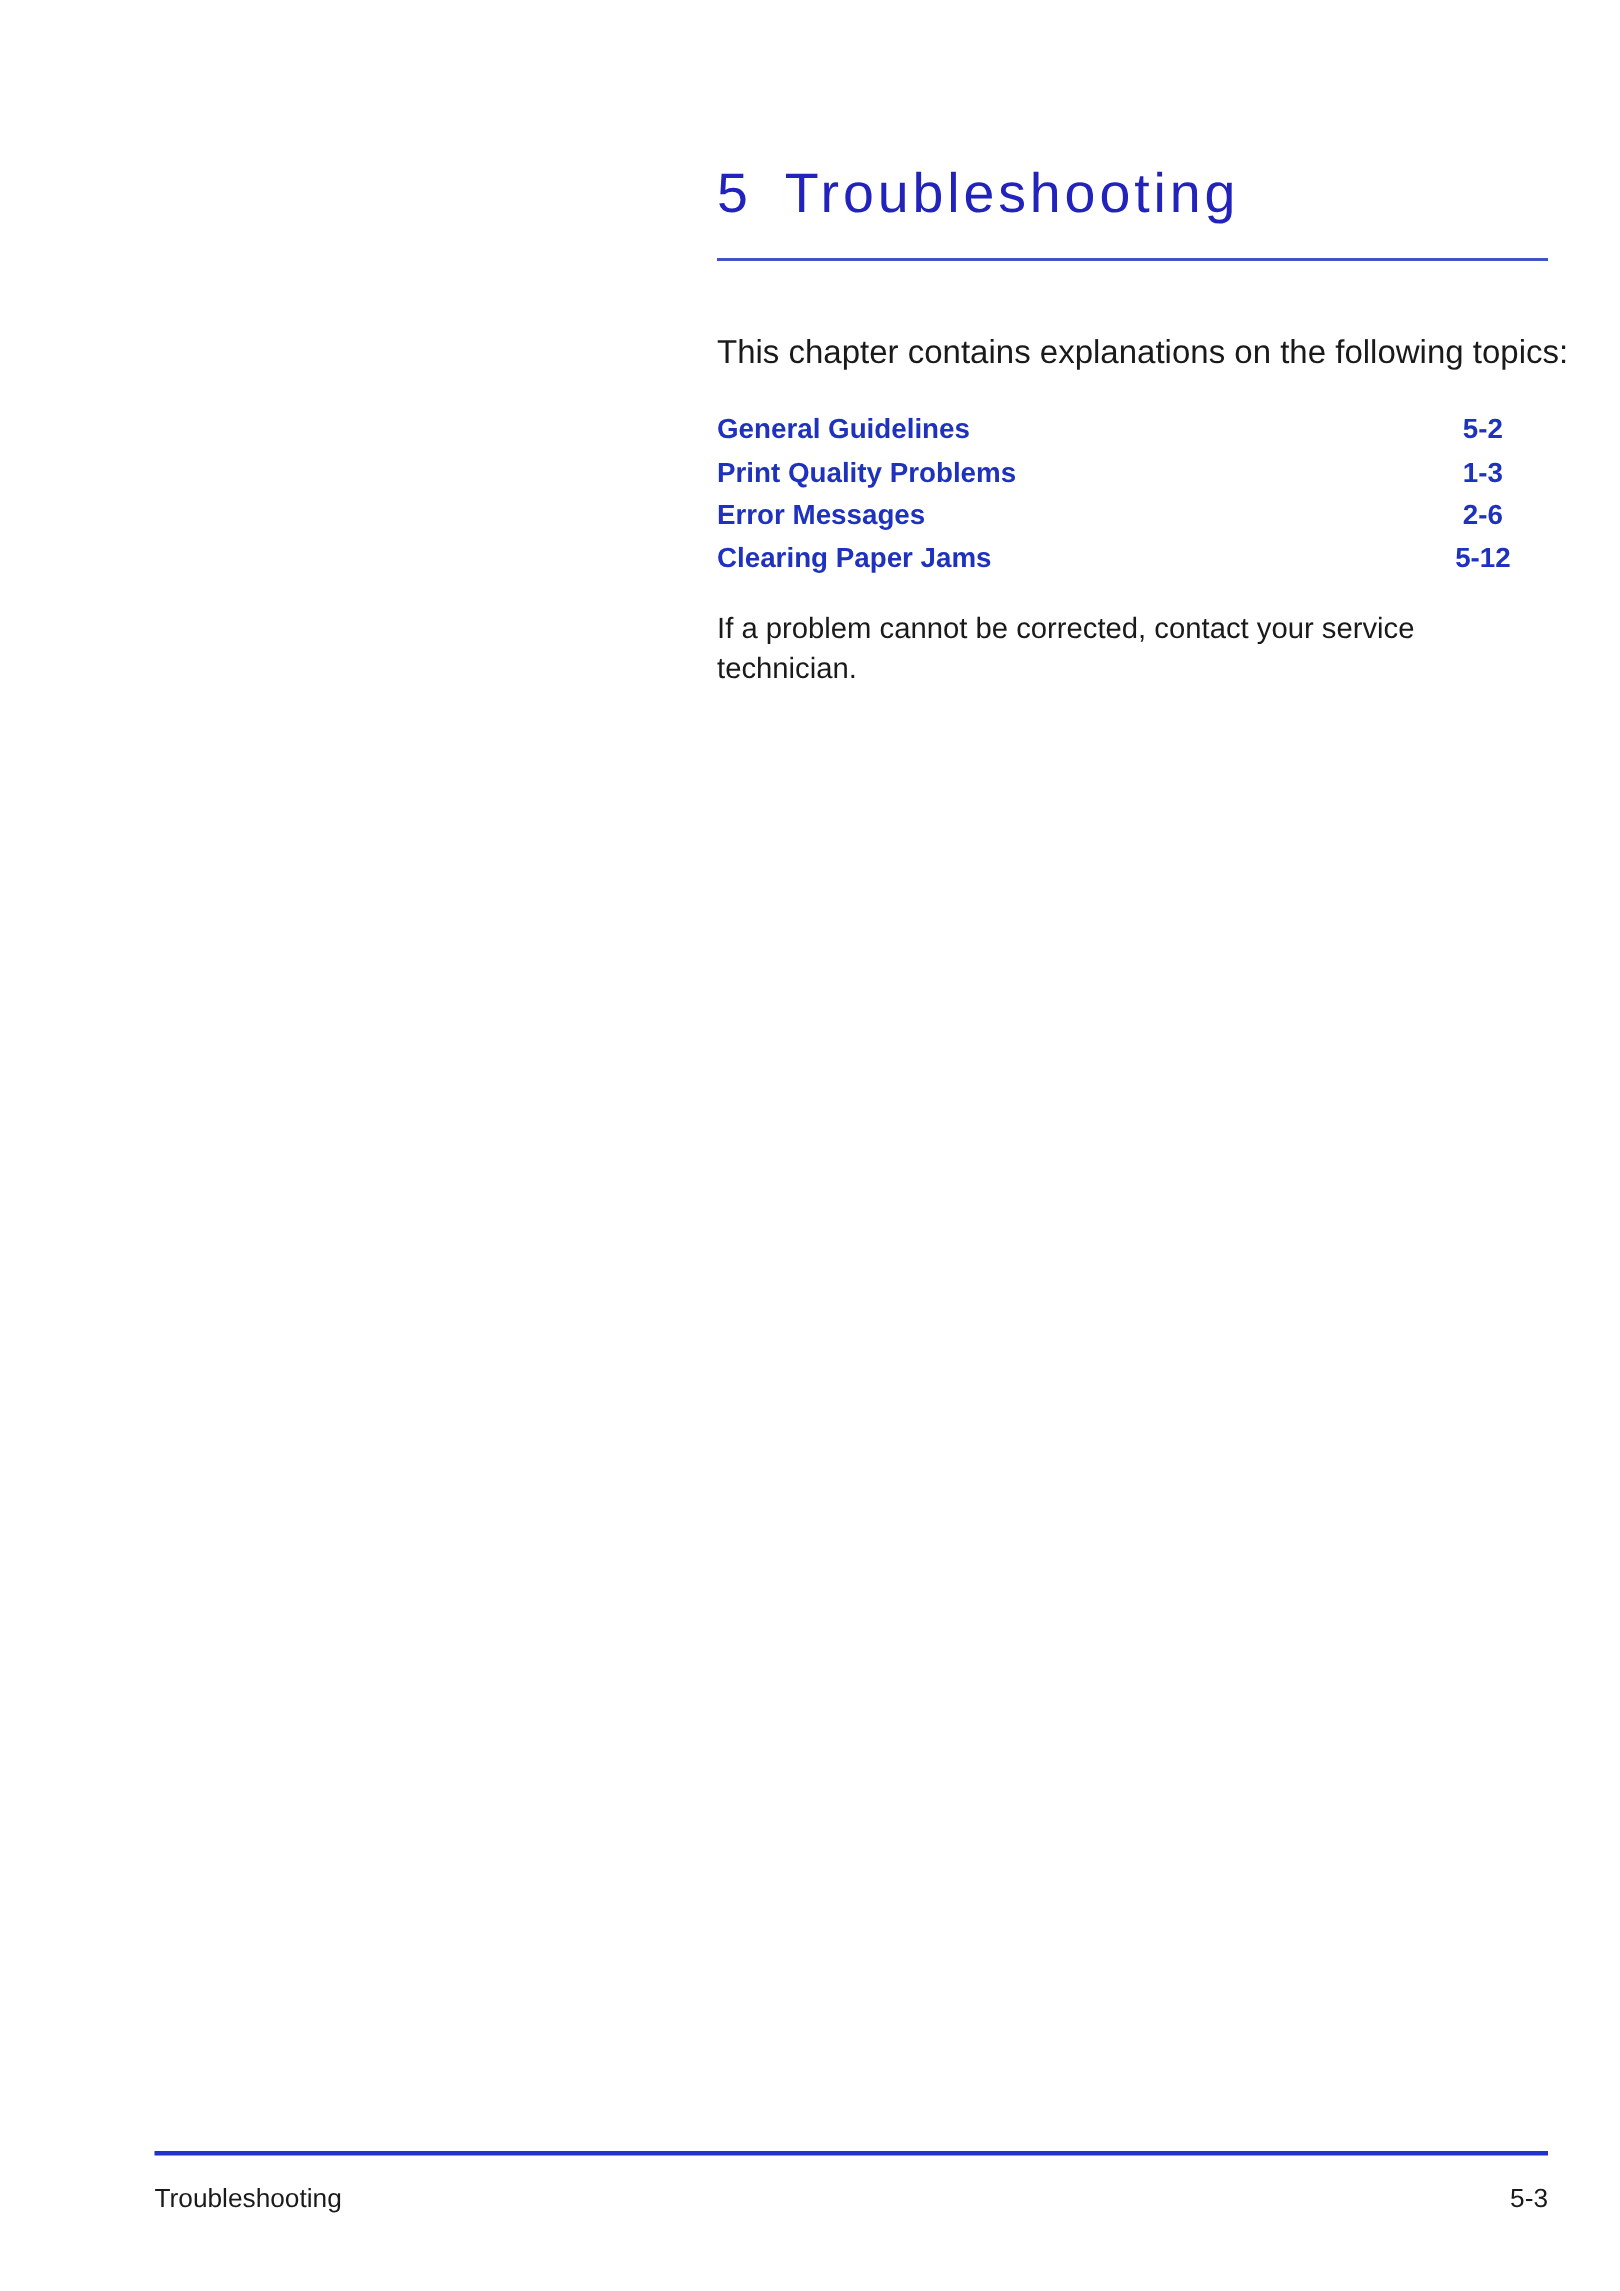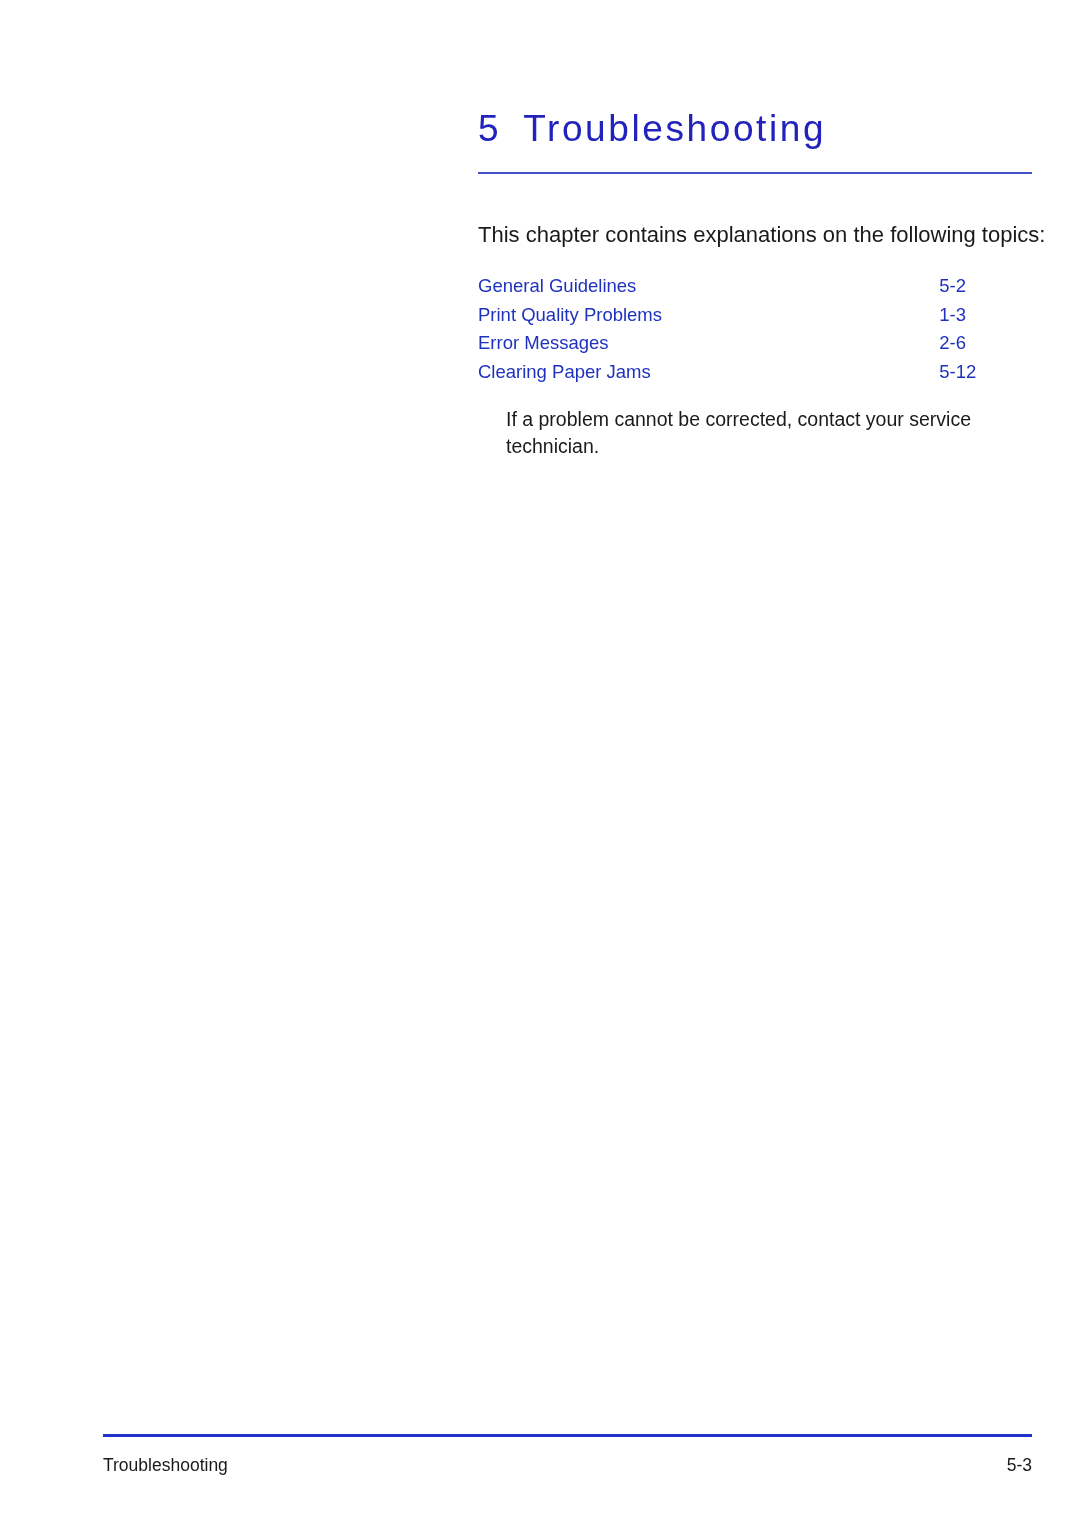--- a/index.html
+++ b/index.html
@@ -60,42 +60,41 @@
   .topics {
     position: absolute;
     left: 478px;
     top: 272px;
     width: 554px;
     border-collapse: collapse;
   }
   .topics td {
     padding: 0;
     font-size: 18.5px;
-    font-weight: normal;
+    font-weight: bold;
     color: #1f32BE;
     line-height: 28.6px;
     white-space: nowrap;
   }
   .topics td.topic-label {
     text-align: left;
   }
   .topics td.topic-page {
-    text-align: left;
+    text-align: center;
   }
 
   
   .closing {
     position: absolute;
     left: 478px;
     top: 406px;
     width: 500px;
     font-size: 19.5px;
     color: #1a1a1a;
     line-height: 27px;
-    margin-left: 28px;
   }
 
   
   .footer-rule {
     position: absolute;
     left: 103px;
     top: 1434px;
     width: 929px;
     height: 3px;
     background: #2233CC;

